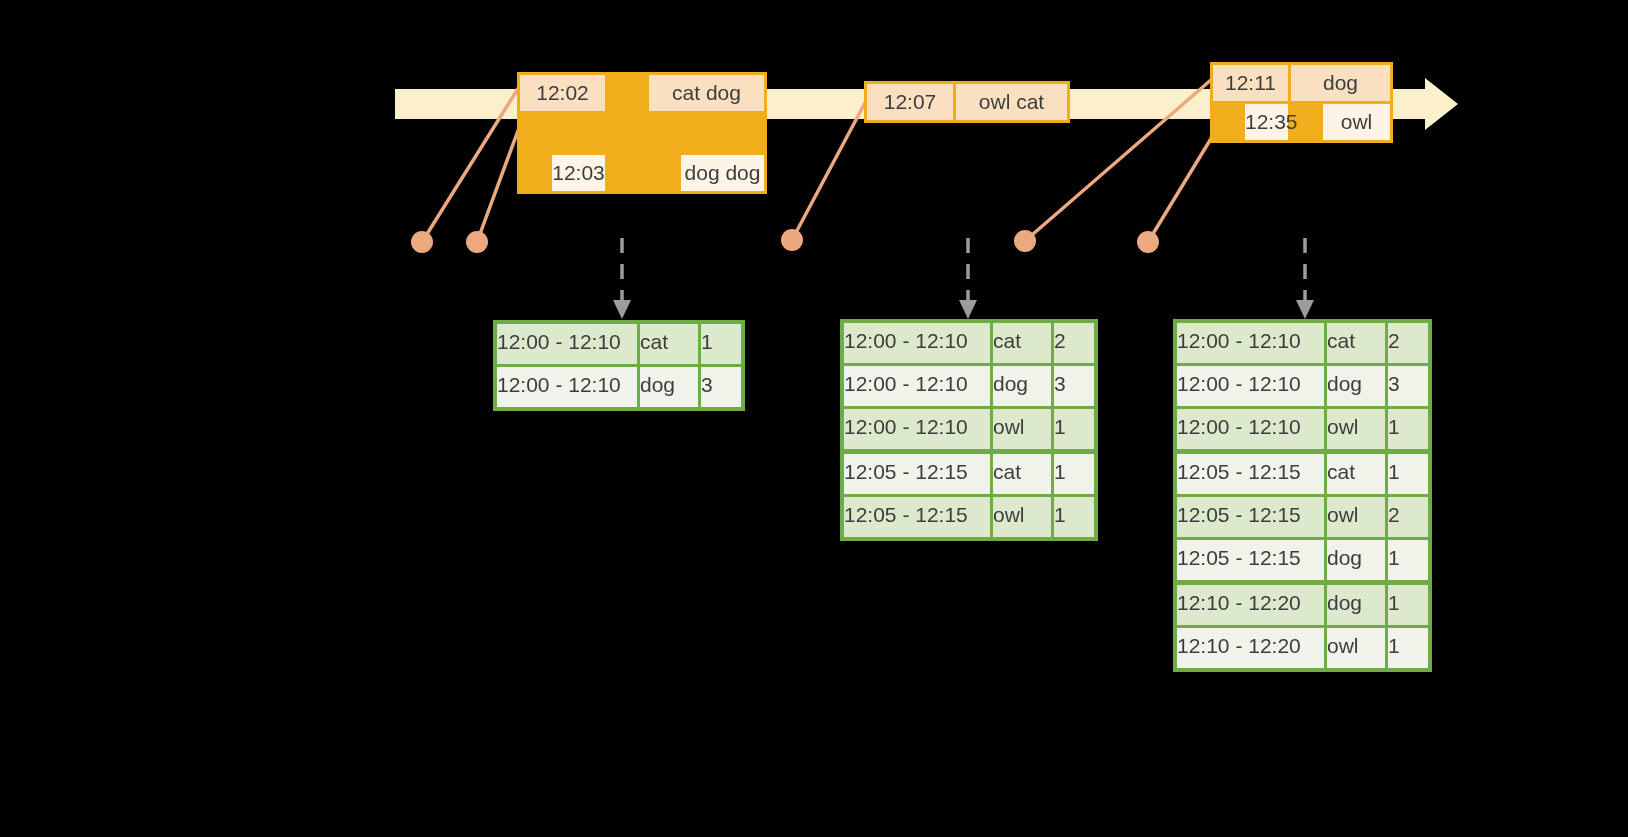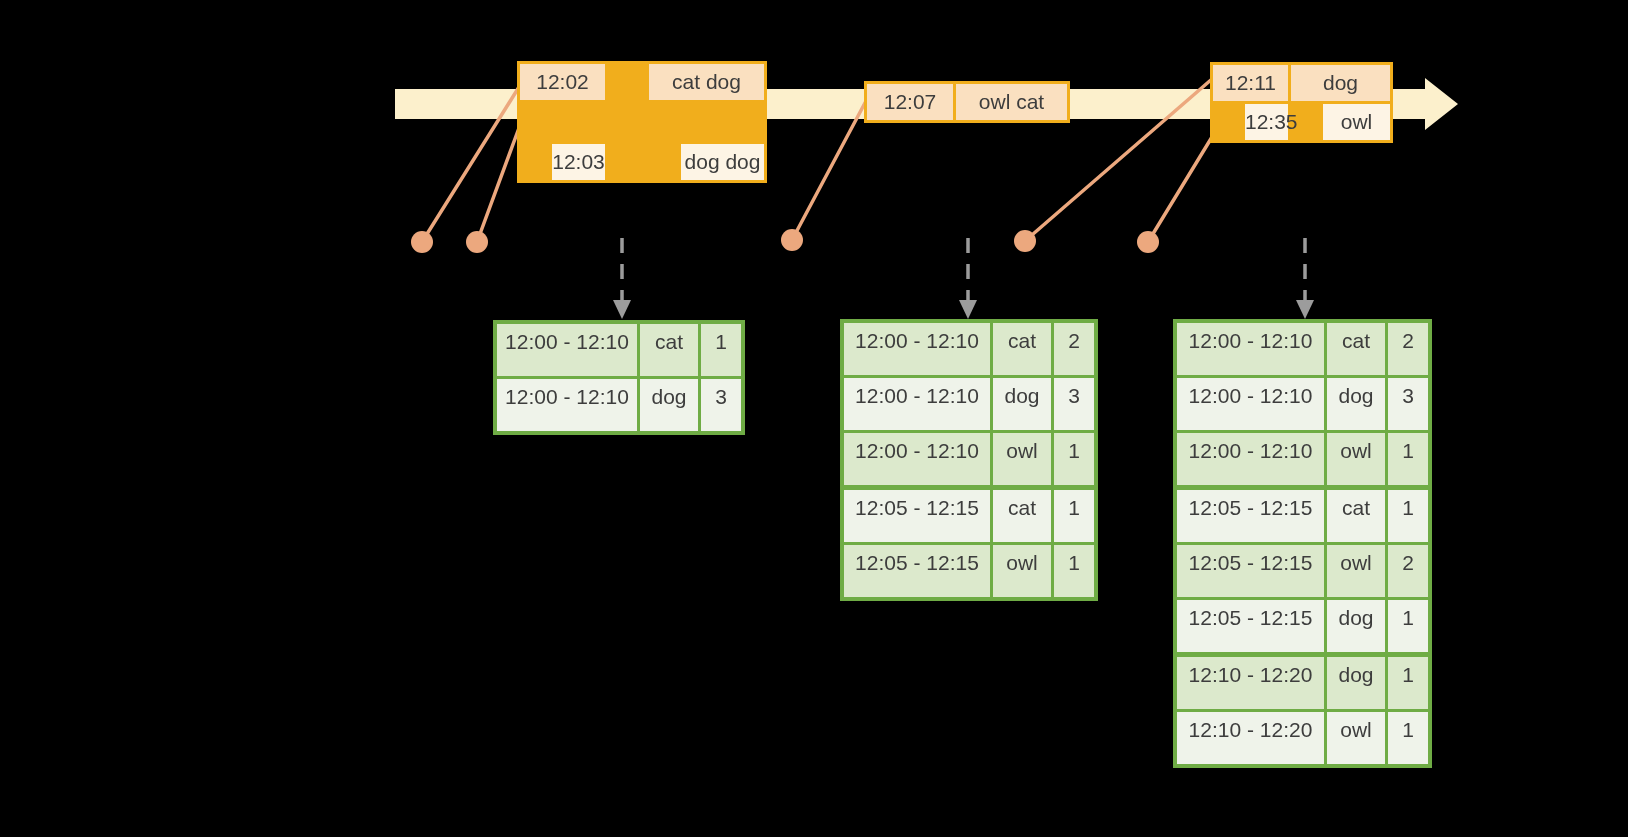--- a/index.html
+++ b/index.html
@@ -35,41 +35,41 @@
     background:var(--event-border,#F1AE1C);
   }
   .etable .cell{
     height:36px;line-height:36px;
     text-align:center;
     font-size:21px;
     white-space:nowrap;
   }
   .cell.peach{background:var(--event-row-peach,#FAE0C0);}
   .cell.cream{background:var(--event-row-cream,#FDF4E5);margin-left:32px;}
-  #etableA{left:517px;top:61px;grid-template-columns:85px 115px;gap:44px;}
+  #etableA{left:517px;top:72px;grid-template-columns:85px 115px;gap:44px;}
   #etableB{left:864px;top:81px;grid-template-columns:86px 111px;}
   #etableC{left:1210px;top:62px;grid-template-columns:75px 99px;}
 
   
   .rtable{
     position:absolute;
     display:flex;flex-direction:column;
     gap:3px;padding:4px;
     background:var(--result-border,#6FAC45);
   }
   .rrow{display:grid;gap:3px;}
   #rtable1{left:493px;top:320px;}
   #rtable1 .rrow{grid-template-columns:140px 58px 40px;}
   #rtable2{left:840px;top:319px;}
   #rtable2 .rrow{grid-template-columns:146px 58px 40px;}
   #rtable3{left:1173px;top:319px;}
   #rtable3 .rrow{grid-template-columns:147px 58px 40px;}
   .rrow .cell{
-    height:52px;line-height:36px;
-    text-align:center;font-size:21px;white-space:nowrap;
+    height:40px;line-height:36px;
+    font-size:21px;white-space:nowrap;
   }
   .rrow.group-start{margin-top:2px;}
   .cell.lg{background:var(--result-row-green,#DCE9CC);}
   .cell.wt{background:var(--result-row-white,#EFF3EA);}
 
   
   .timeline-poly{fill:var(--timeline-fill,#FCF0CC);}
   .marker-line{stroke:var(--marker,#ECA87E);stroke-width:3.5;stroke-linecap:round;}
   .marker-dot{fill:var(--marker,#ECA87E);}
   .trigger-line{stroke:var(--trigger-arrow,#9C9C9C);stroke-width:3.5;stroke-dasharray:15 11;}

